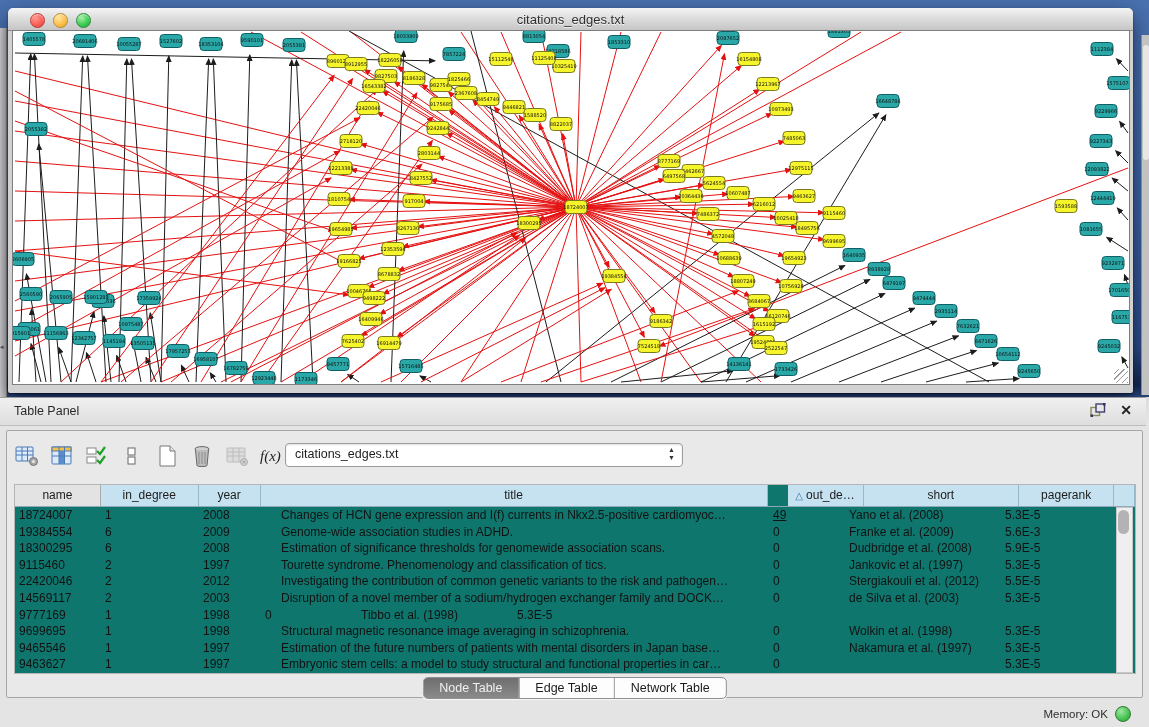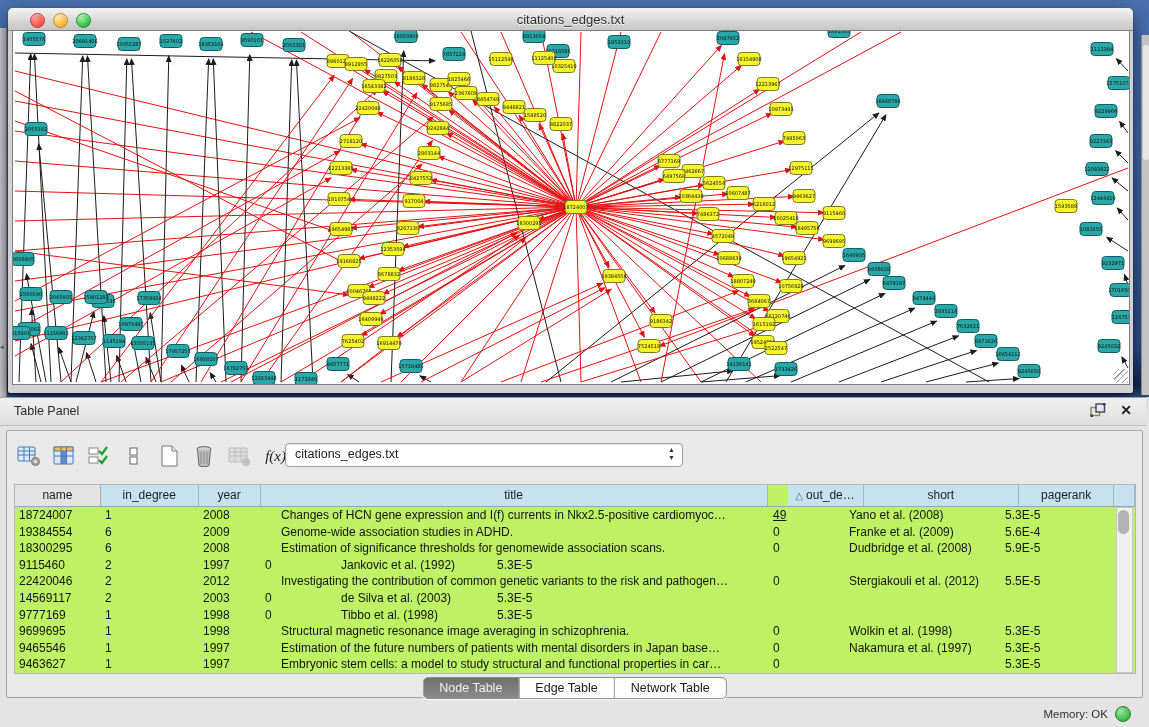--- a/index.html
+++ b/index.html
@@ -34,27 +34,27 @@
   
   .panel{position:absolute;left:0;top:397px;width:1146px;height:330px;background:#e4e4e4;border-top:1px solid #9c9c9c;}
   .panel-header{position:absolute;left:0;top:0;width:100%;height:27px;
     background:linear-gradient(180deg,#f0f0f0,#dedede);border-bottom:1px solid #bdbdbd;}
   .panel-header .ptitle{position:absolute;left:14px;top:6px;font-size:12.5px;color:#2a2a2a;}
   .panel-header .hicons{position:absolute;right:14px;top:5px;display:flex;gap:14px;align-items:center;}
   .panel-header .xclose{font-size:14px;font-weight:bold;color:#222;line-height:14px;cursor:default;}
   .panel-body{position:absolute;left:6px;top:32px;width:1135px;height:266px;background:#e9e9e9;
     border:1px solid #a6a6a6;border-radius:2px;}
   .toolbar{position:absolute;left:8px;top:10px;height:30px;display:flex;align-items:center;gap:9px;}
-  .tbtn{width:26px;height:26px;display:flex;align-items:center;justify-content:flex-end;}
+  .tbtn{width:26px;height:26px;display:flex;align-items:center;justify-content:flex-start;}
   .fx{font-family:"Liberation Serif",serif;font-style:italic;font-size:15px;color:#222;}
   .combo{position:absolute;left:278px;top:12px;width:396px;height:22px;background:#fff;
     border:1px solid #9d9d9d;border-radius:4px;box-shadow:inset 0 1px 2px rgba(0,0,0,.12);}
   .combo .val{position:absolute;left:9px;top:3px;font-size:12.5px;color:#1d1d1d;}
   .combo .arrows{position:absolute;right:7px;top:2px;font-size:7px;line-height:8px;color:#333;text-align:center;}
-  .tablewrap{position:absolute;left:7px;top:53px;width:1120px;height:188px;background:#bef264;border:1px solid #b5b5b5;}
+  .tablewrap{position:absolute;left:7px;top:53px;width:1120px;height:188px;background:#0f766e;border:1px solid #b5b5b5;}
   .thead{position:absolute;left:0;top:0;height:21px;display:flex;width:100%;
     border-bottom:1px solid #8fa9b8;}
   .th{height:21px;box-sizing:border-box;border-right:1px solid #95b8cb;background:#c6e2f1;
     font-size:12px;color:#1c1c1c;text-align:center;line-height:21px;overflow:hidden;white-space:nowrap;}
   .th.gray{background:#e3e3e3;border-right:1px solid #ababab;}
   .th .sort{color:#3b7dab;font-size:10px;margin-right:3px;}
   .tbody{position:absolute;left:0;top:22px;width:1102px;height:166px;overflow:hidden;}
   .tr{display:flex;height:16.6px;line-height:16.6px;}
   .td{box-sizing:border-box;padding:0 1px 0 4px;font-size:12px;color:#121212;
     white-space:nowrap;overflow:hidden;}
@@ -890,62 +890,64 @@
             <div class="td" style="width: 156px;">Yano et al. (2008)</div>
             <div class="td" style="width: 95px;">5.3E-5</div>
           </div>
           <div class="tr">
             <div class="td" style="width: 86px;">19384554</div>
             <div class="td" style="width: 98px;">6</div>
             <div class="td" style="width: 62px;">2009</div>
             <div class="td" style="width: 508px; padding-left: 20px;">Genome-wide association studies in ADHD.</div>
             <div class="td" style="width: 76px;">0</div>
             <div class="td" style="width: 156px;">Franke et al. (2009)</div>
-            <div class="td" style="width: 95px;">5.6E-4</div>
+            <div class="td" style="width: 95px;">5.6E-3</div>
           </div>
           <div class="tr">
             <div class="td" style="width: 86px;">18300295</div>
             <div class="td" style="width: 98px;">6</div>
             <div class="td" style="width: 62px;">2008</div>
             <div class="td" style="width: 508px; padding-left: 20px;">Estimation of significance thresholds for genomewide association scans.</div>
             <div class="td" style="width: 76px;">0</div>
             <div class="td" style="width: 156px;">Dudbridge et al. (2008)</div>
             <div class="td" style="width: 95px;">5.9E-5</div>
           </div>
           <div class="tr">
             <div class="td" style="width: 86px;">9115460</div>
             <div class="td" style="width: 98px;">2</div>
             <div class="td" style="width: 62px;">1997</div>
+            <div class="td" style="width: 508px; padding-left: 20px;">Tourette syndrome. Phenomenology and classification of tics.</div>
             <div class="td" style="width: 76px;">0</div>
-            <div class="td" style="width: 156px;">Jankovic et al. (1992)</div>
+            <div class="td" style="width: 156px;">Jankovic et al. (1997)</div>
             <div class="td" style="width: 95px;">5.3E-5</div>
           </div>
           <div class="tr">
             <div class="td" style="width: 86px;">22420046</div>
             <div class="td" style="width: 98px;">2</div>
             <div class="td" style="width: 62px;">2012</div>
             <div class="td" style="width: 508px; padding-left: 20px;">Investigating the contribution of common genetic variants to the risk and pathogen…</div>
             <div class="td" style="width: 76px;">0</div>
             <div class="td" style="width: 156px;">Stergiakouli et al. (2012)</div>
             <div class="td" style="width: 95px;">5.5E-5</div>
           </div>
           <div class="tr">
             <div class="td" style="width: 86px;">14569117</div>
             <div class="td" style="width: 98px;">2</div>
             <div class="td" style="width: 62px;">2003</div>
+            <div class="td" style="width: 508px; padding-left: 20px;">Disruption of a novel member of a sodium/hydrogen exchanger family and DOCK…</div>
             <div class="td" style="width: 76px;">0</div>
             <div class="td" style="width: 156px;">de Silva et al. (2003)</div>
             <div class="td" style="width: 95px;">5.3E-5</div>
           </div>
           <div class="tr">
             <div class="td" style="width: 86px;">9777169</div>
             <div class="td" style="width: 98px;">1</div>
             <div class="td" style="width: 62px;">1998</div>
             <div class="td" style="width: 76px;">0</div>
-            <div class="td" style="width: 156px;">Tibbo et al. (1998)</div>
+            <div class="td" style="width: 156px; margin-left: 20px;">Tibbo et al. (1998)</div>
             <div class="td" style="width: 95px;">5.3E-5</div>
           </div>
           <div class="tr">
             <div class="td" style="width: 86px;">9699695</div>
             <div class="td" style="width: 98px;">1</div>
             <div class="td" style="width: 62px;">1998</div>
             <div class="td" style="width: 508px; padding-left: 20px;">Structural magnetic resonance image averaging in schizophrenia.</div>
             <div class="td" style="width: 76px;">0</div>
             <div class="td" style="width: 156px;">Wolkin et al. (1998)</div>
             <div class="td" style="width: 95px;">5.3E-5</div>

